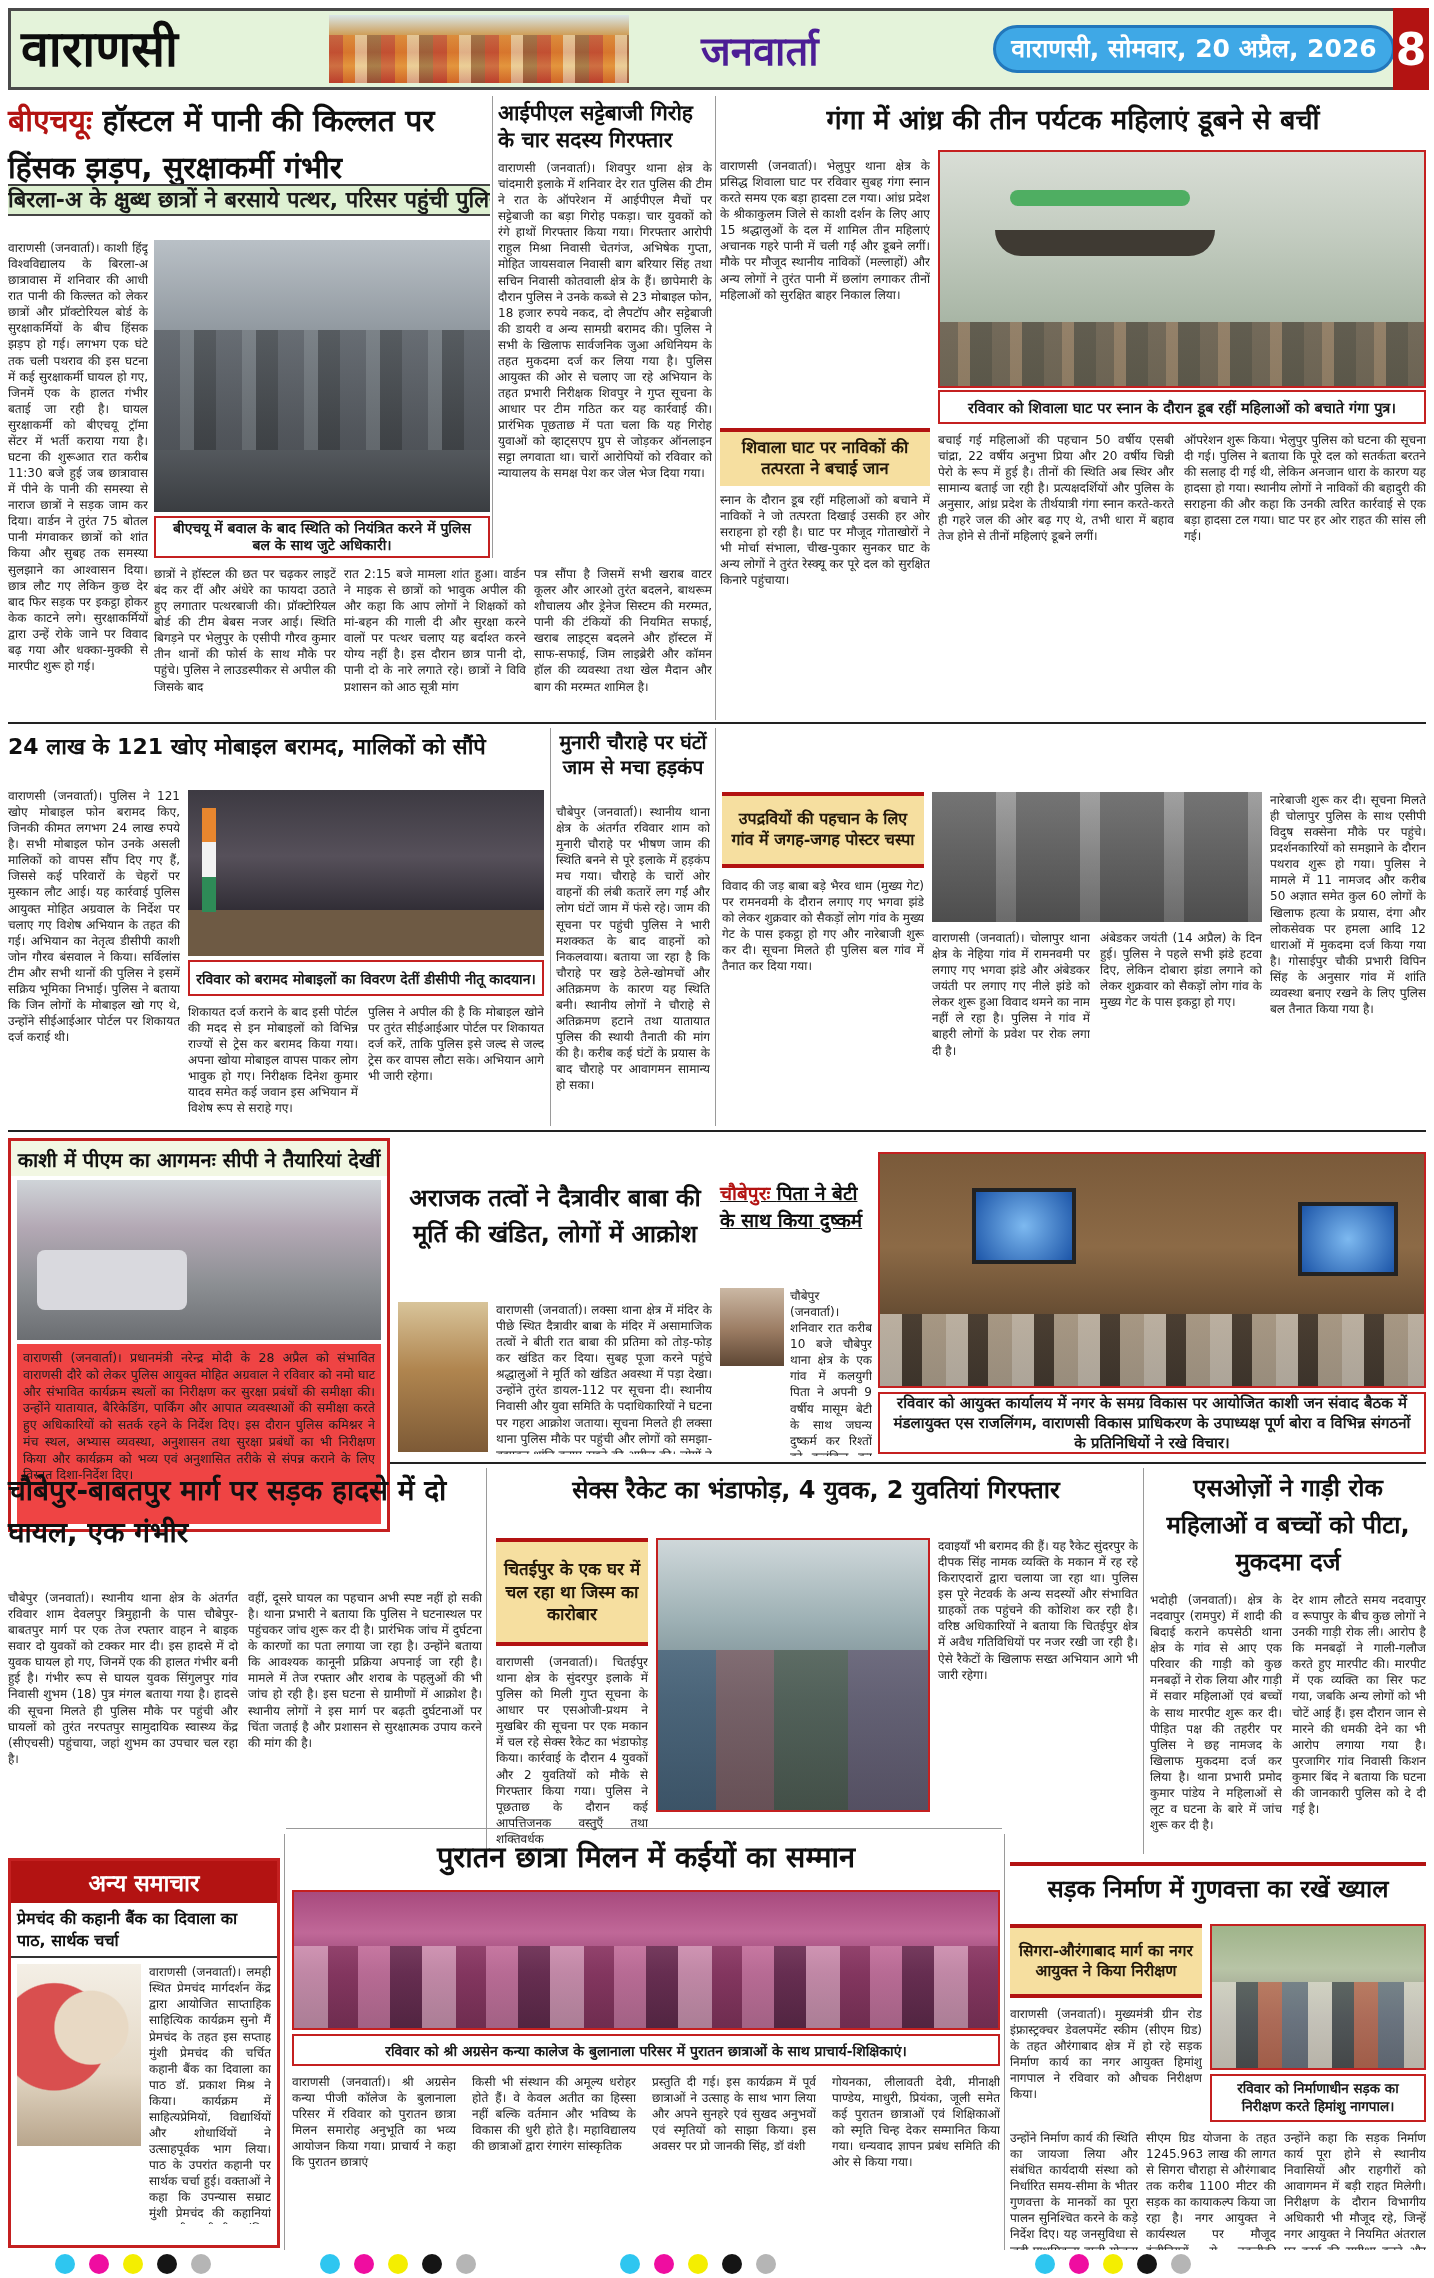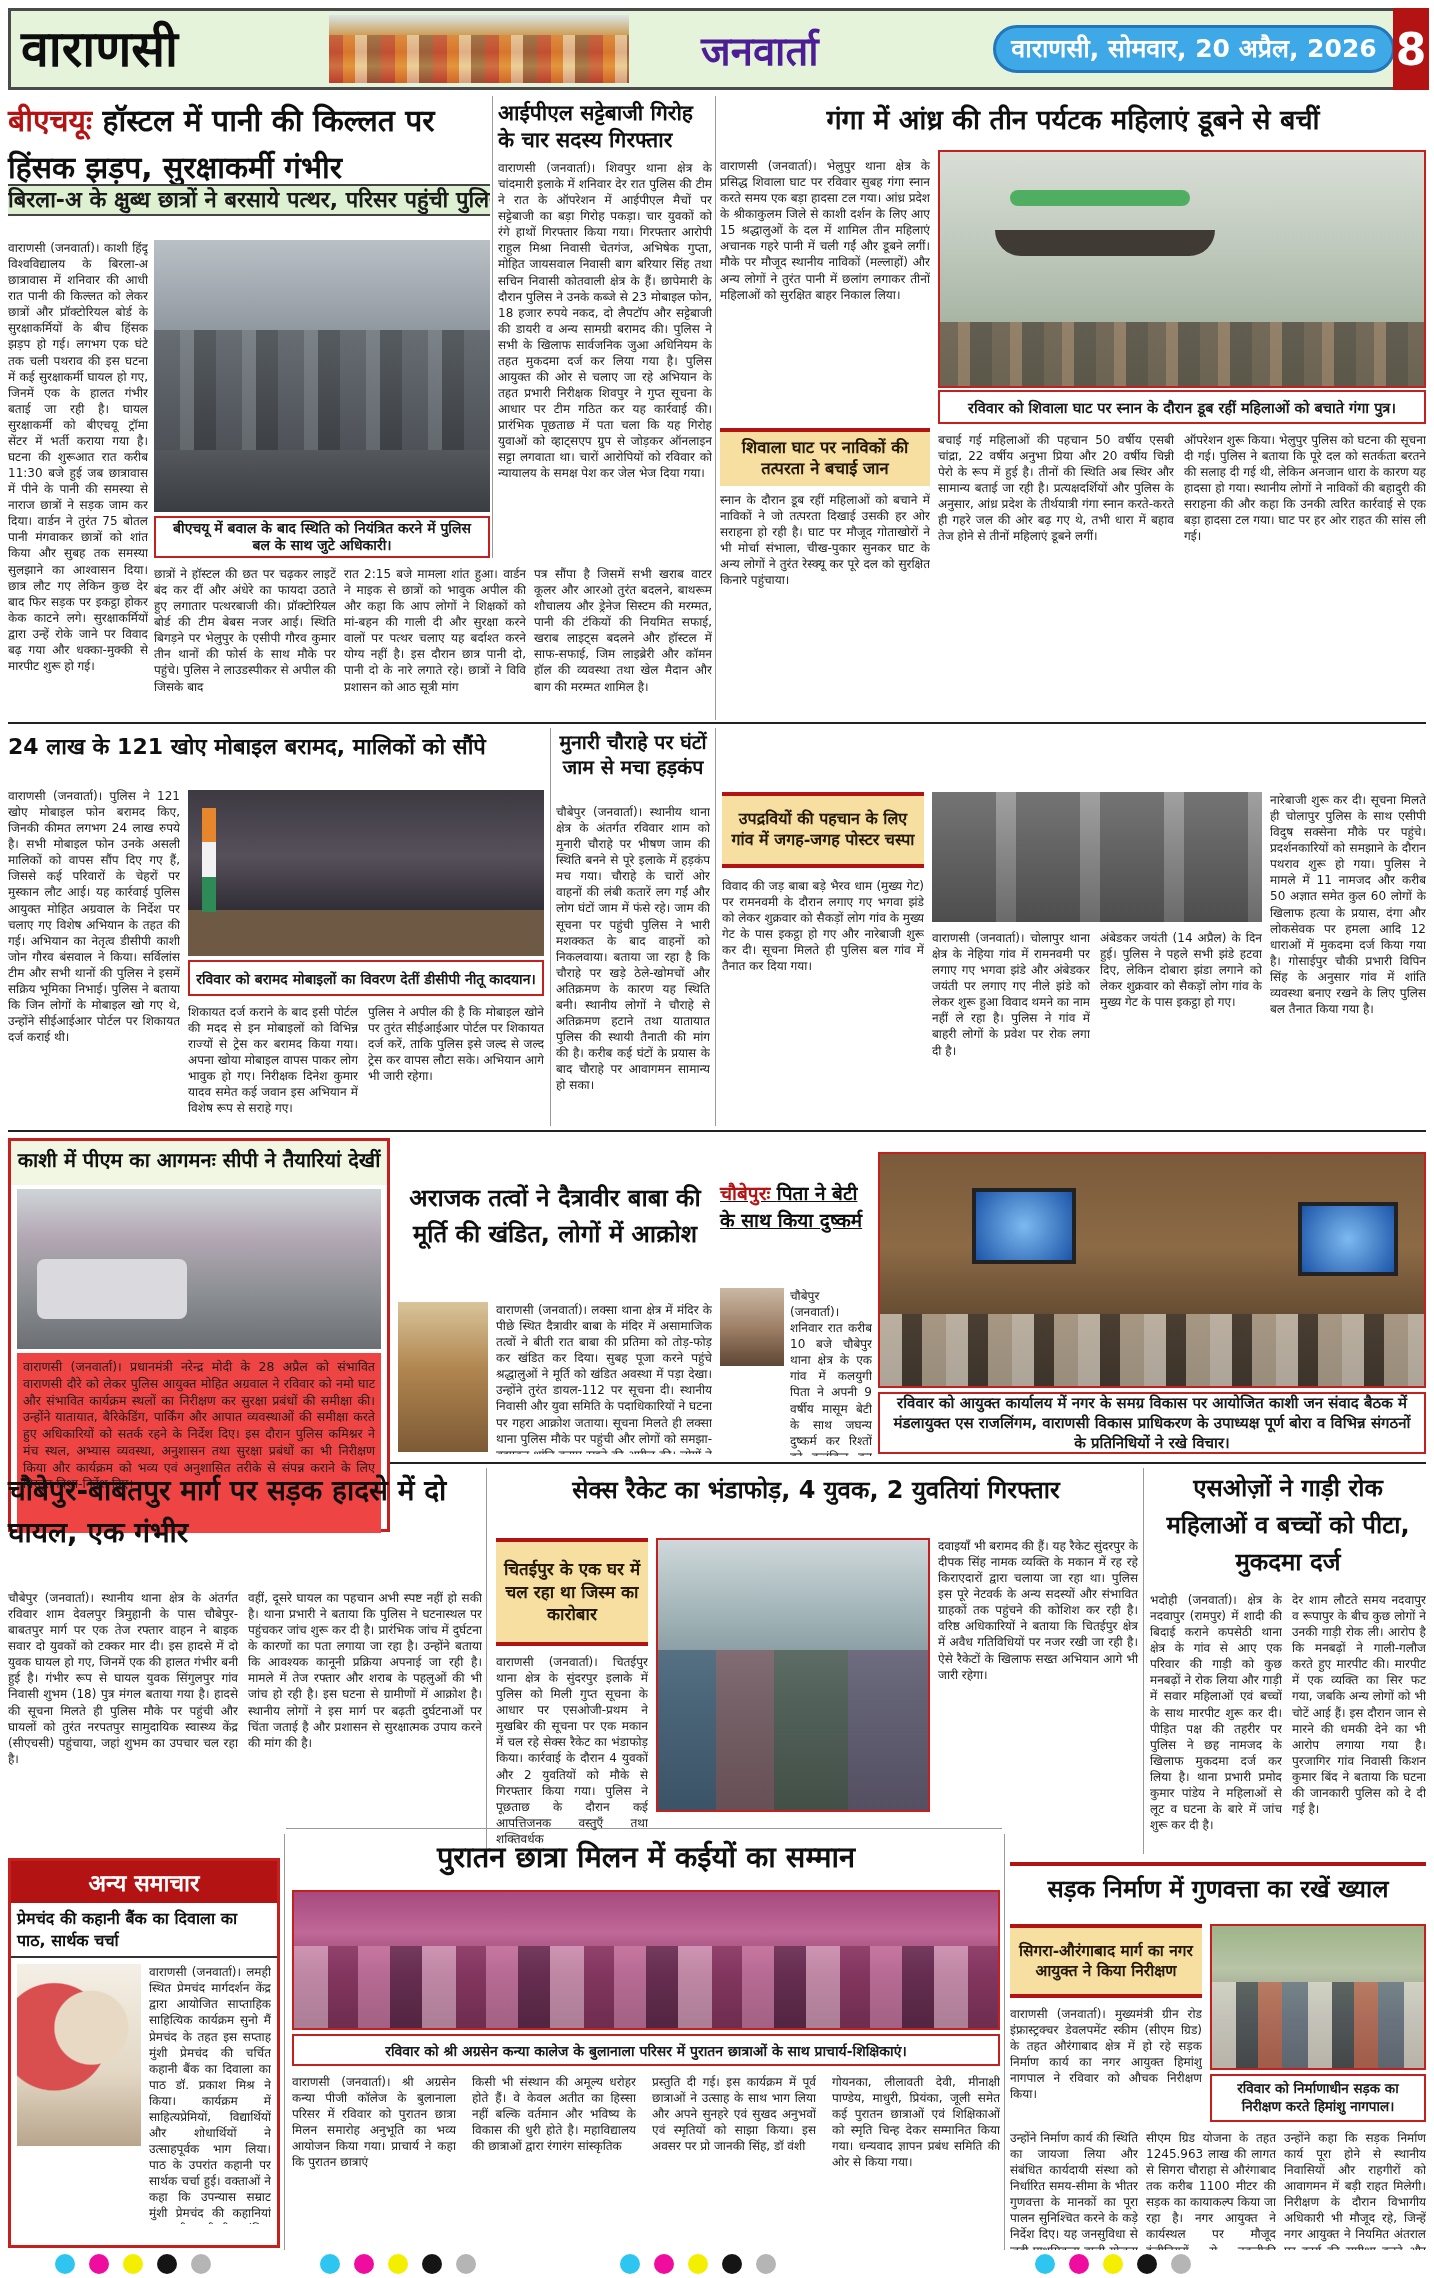--- a/index.html
+++ b/index.html
@@ -104,21 +104,21 @@
   <div class="abs ybox" style="left:722px;top:792px;width:202px;height:76px;font-size:16px;line-height:1.3;">उपद्रवियों की पहचान के लिए गांव में जगह-जगह पोस्टर चस्पा</div>
   <div class="abs photo" style="left:932px;top:792px;width:330px;height:130px;background:
          repeating-linear-gradient(90deg,#9d9d9d 0 64px,#d8d8d8 64px 84px),linear-gradient(180deg,#bdbdbd,#7e7e7e);background-blend-mode:multiply;">
   </div>
   <div class="abs txt" style="left:1270px;top:792px;width:156px;height:334px;">नारेबाजी शुरू कर दी। सूचना मिलते ही चोलापुर पुलिस के साथ एसीपी विदुष सक्सेना मौके पर पहुंचे। प्रदर्शनकारियों को समझाने के दौरान पथराव शुरू हो गया। पुलिस ने मामले में 11 नामजद और करीब 50 अज्ञात समेत कुल 60 लोगों के खिलाफ हत्या के प्रयास, दंगा और लोकसेवक पर हमला आदि 12 धाराओं में मुकदमा दर्ज किया गया है। गोसाईपुर चौकी प्रभारी विपिन सिंह के अनुसार गांव में शांति व्यवस्था बनाए रखने के लिए पुलिस बल तैनात किया गया है।</div>
   <div class="abs txt" style="left:722px;top:878px;width:202px;height:246px;">विवाद की जड़ बाबा बड़े भैरव धाम (मुख्य गेट) पर रामनवमी के दौरान लगाए गए भगवा झंडे को लेकर शुक्रवार को सैकड़ों लोग गांव के मुख्य गेट के पास इकट्ठा हो गए और नारेबाजी शुरू कर दी। सूचना मिलते ही पुलिस बल गांव में तैनात कर दिया गया।</div>
   <div class="abs txt" style="left:932px;top:930px;width:158px;height:196px;">वाराणसी (जनवार्ता)। चोलापुर थाना क्षेत्र के नेहिया गांव में रामनवमी पर लगाए गए भगवा झंडे और अंबेडकर जयंती पर लगाए गए नीले झंडे को लेकर शुरू हुआ विवाद थमने का नाम नहीं ले रहा है। पुलिस ने गांव में बाहरी लोगों के प्रवेश पर रोक लगा दी है।</div>
   <div class="abs txt" style="left:1100px;top:930px;width:162px;height:196px;">अंबेडकर जयंती (14 अप्रैल) के दिन हुई। पुलिस ने पहले सभी झंडे हटवा दिए, लेकिन दोबारा झंडा लगाने को लेकर शुक्रवार को सैकड़ों लोग गांव के मुख्य गेट के पास इकट्ठा हो गए।</div>
 
   <div class="abs" style="left:8px;top:1138px;width:382px;height:394px;border:3px solid #c42020;box-sizing:border-box;background:#fff;">
-    <div class="h" style="font-size:20px;line-height:1.3;text-align:center;padding:6px 4px 12px;background:#f2f7e3;">काशी में पीएम का आगमनः सीपी ने तैयारियां देखीं</div>
+    <div class="h" style="font-size:20px;line-height:1.3;text-align:center;padding:6px 4px 3px;background:#f2f7e3;">काशी में पीएम का आगमनः सीपी ने तैयारियां देखीं</div>
     <div class="photo" style="margin:4px 6px;width:364px;height:160px;background:
            linear-gradient(180deg,#cfd4d8 0%,#b3a8b4 30%,#8c8f93 65%,#6b6e72 100%);">
       <div style="position:relative;left:20px;top:70px;width:150px;height:60px;background:#d9d9de;border-radius:8px;"></div>
     </div>
     <div class="txt greenbg" style="margin:2px 6px;height:180px;font-size:12.5px;padding:6px;box-sizing:border-box;">वाराणसी (जनवार्ता)। प्रधानमंत्री नरेन्द्र मोदी के 28 अप्रैल को संभावित वाराणसी दौरे को लेकर पुलिस आयुक्त मोहित अग्रवाल ने रविवार को नमो घाट और संभावित कार्यक्रम स्थलों का निरीक्षण कर सुरक्षा प्रबंधों की समीक्षा की। उन्होंने यातायात, बैरिकेडिंग, पार्किंग और आपात व्यवस्थाओं की समीक्षा करते हुए अधिकारियों को सतर्क रहने के निर्देश दिए। इस दौरान पुलिस कमिश्नर ने मंच स्थल, अभ्यास व्यवस्था, अनुशासन तथा सुरक्षा प्रबंधों का भी निरीक्षण किया और कार्यक्रम को भव्य एवं अनुशासित तरीके से संपन्न कराने के लिए विस्तृत दिशा-निर्देश दिए।</div>
   </div>
 
   <div class="abs h" style="left:398px;top:1180px;width:314px;font-size:24px;line-height:1.5;text-align:center;">अराजक तत्वों ने दैत्रावीर बाबा की मूर्ति की खंडित, लोगों में आक्रोश</div>
   <div class="abs photo" style="left:398px;top:1302px;width:90px;height:150px;background:
          linear-gradient(180deg,#d8c49a 0%,#b0854f 45%,#7d5a36 100%);"></div>

